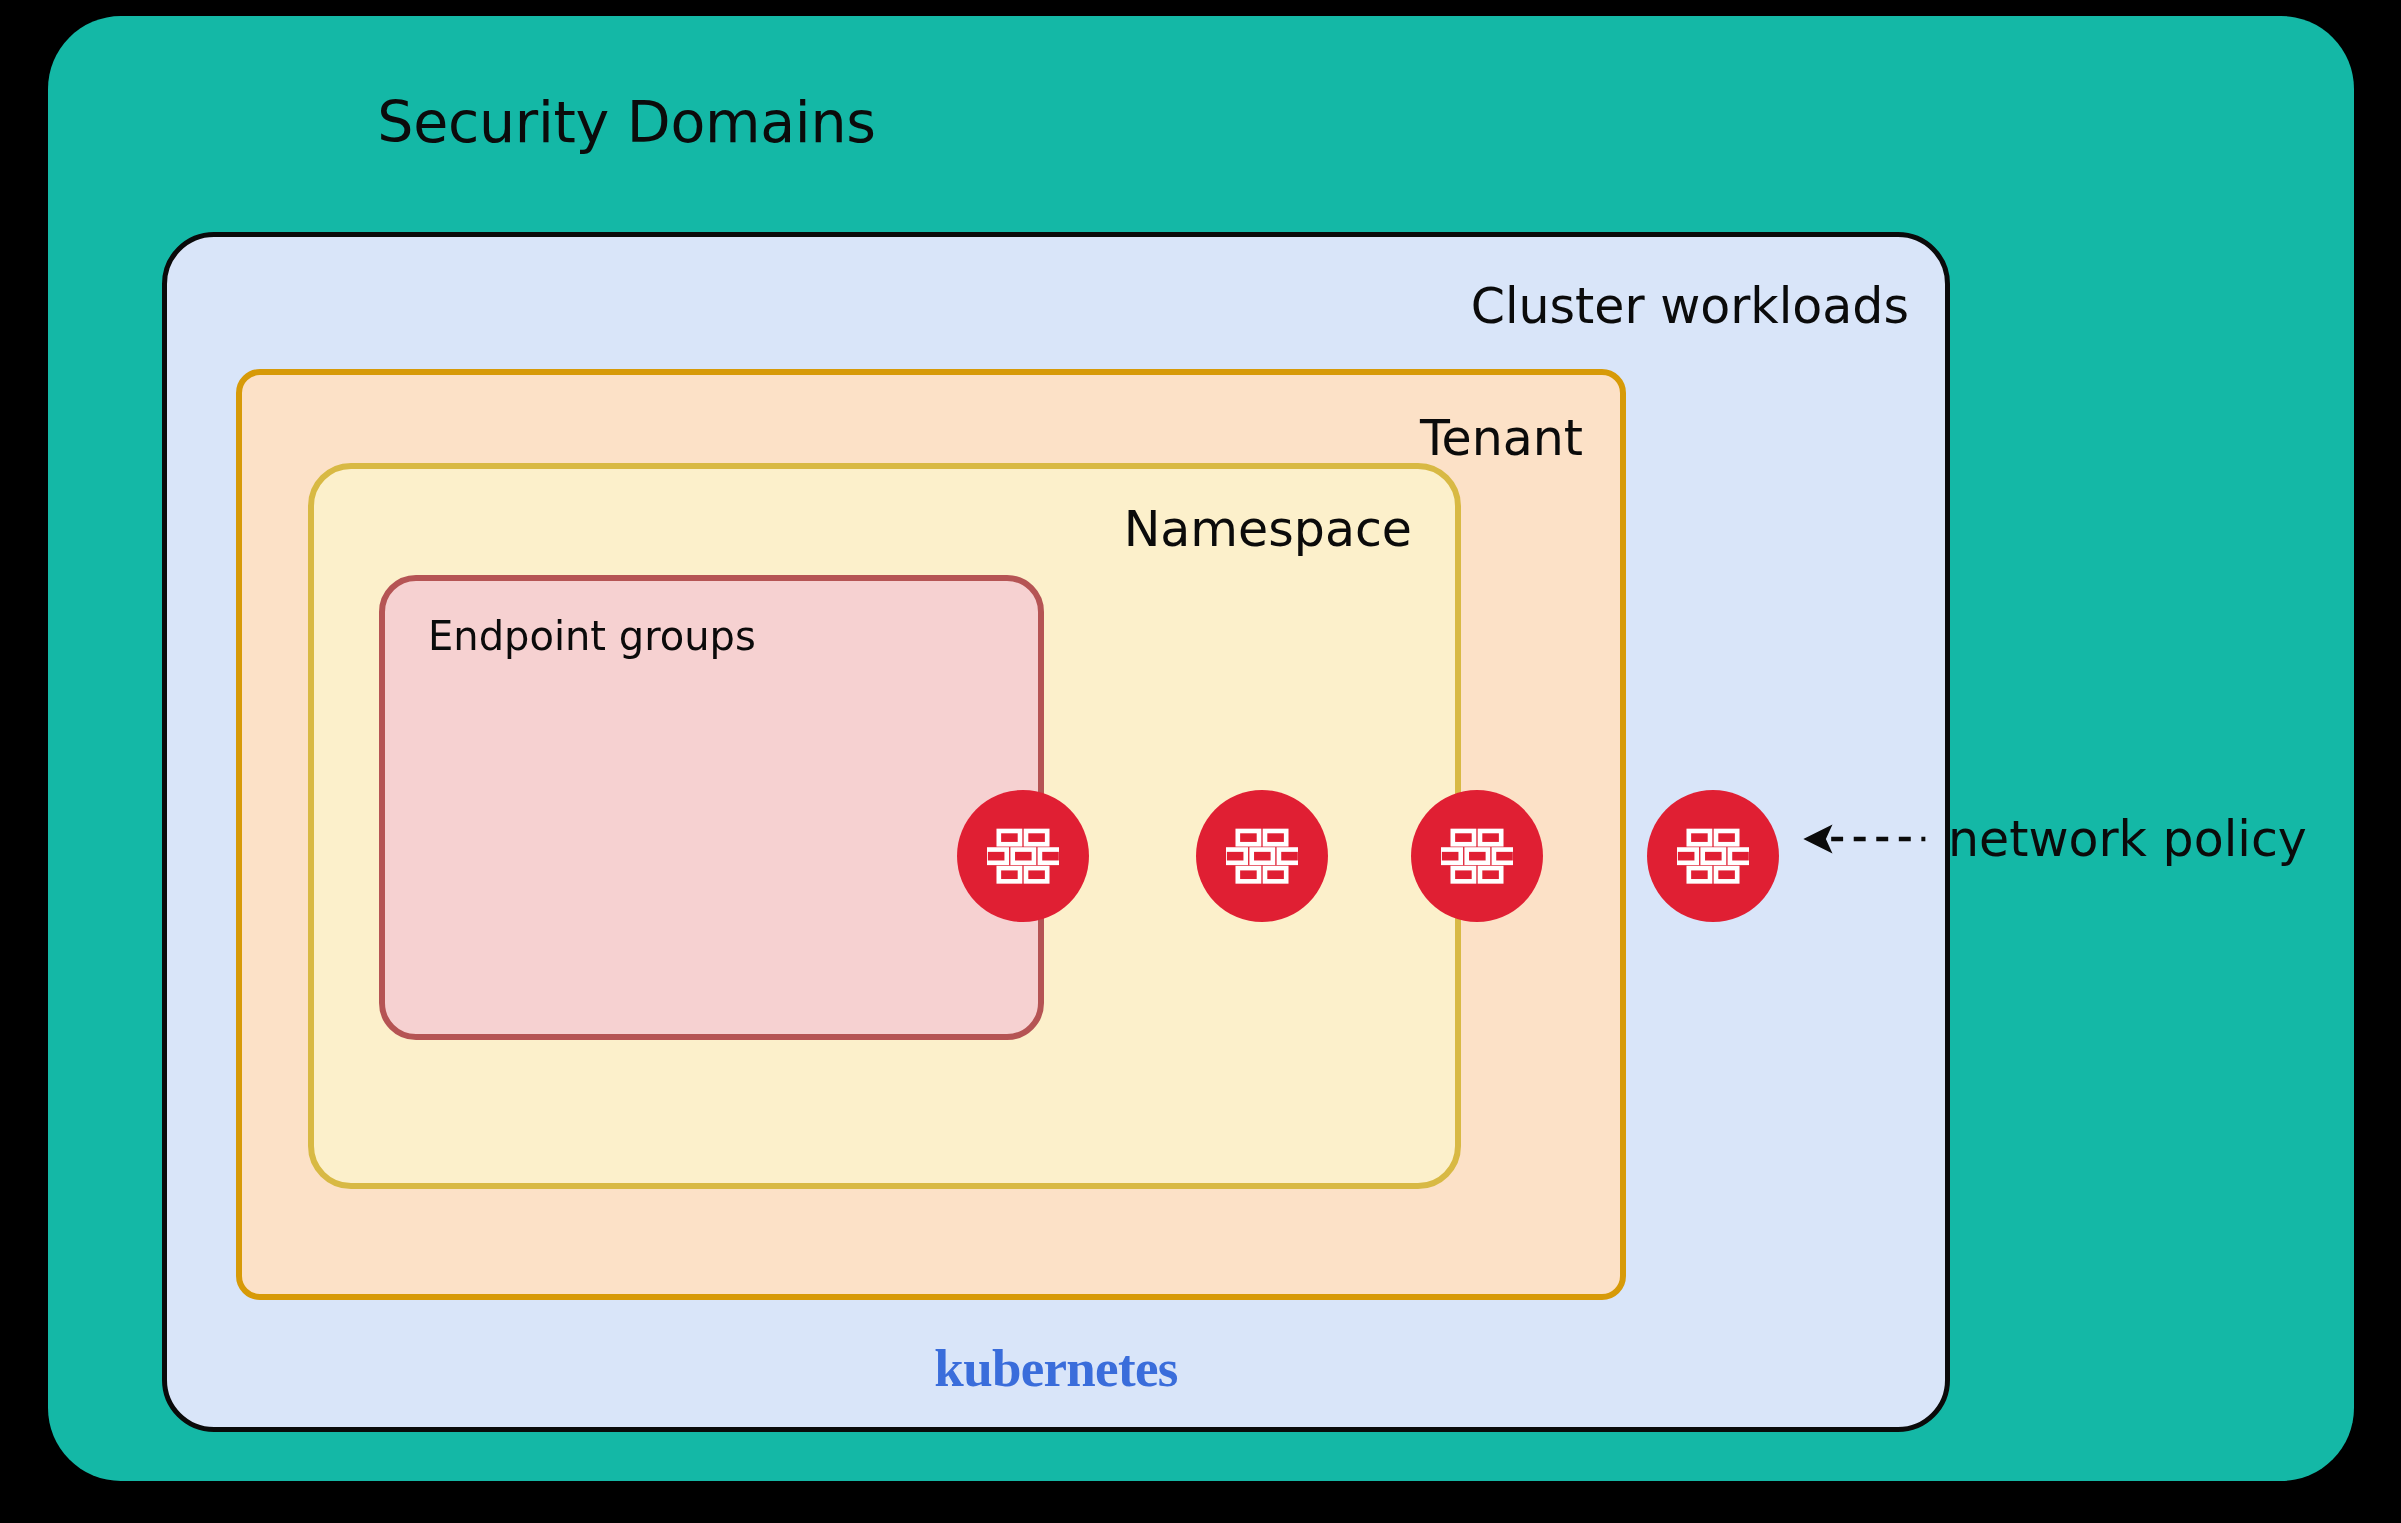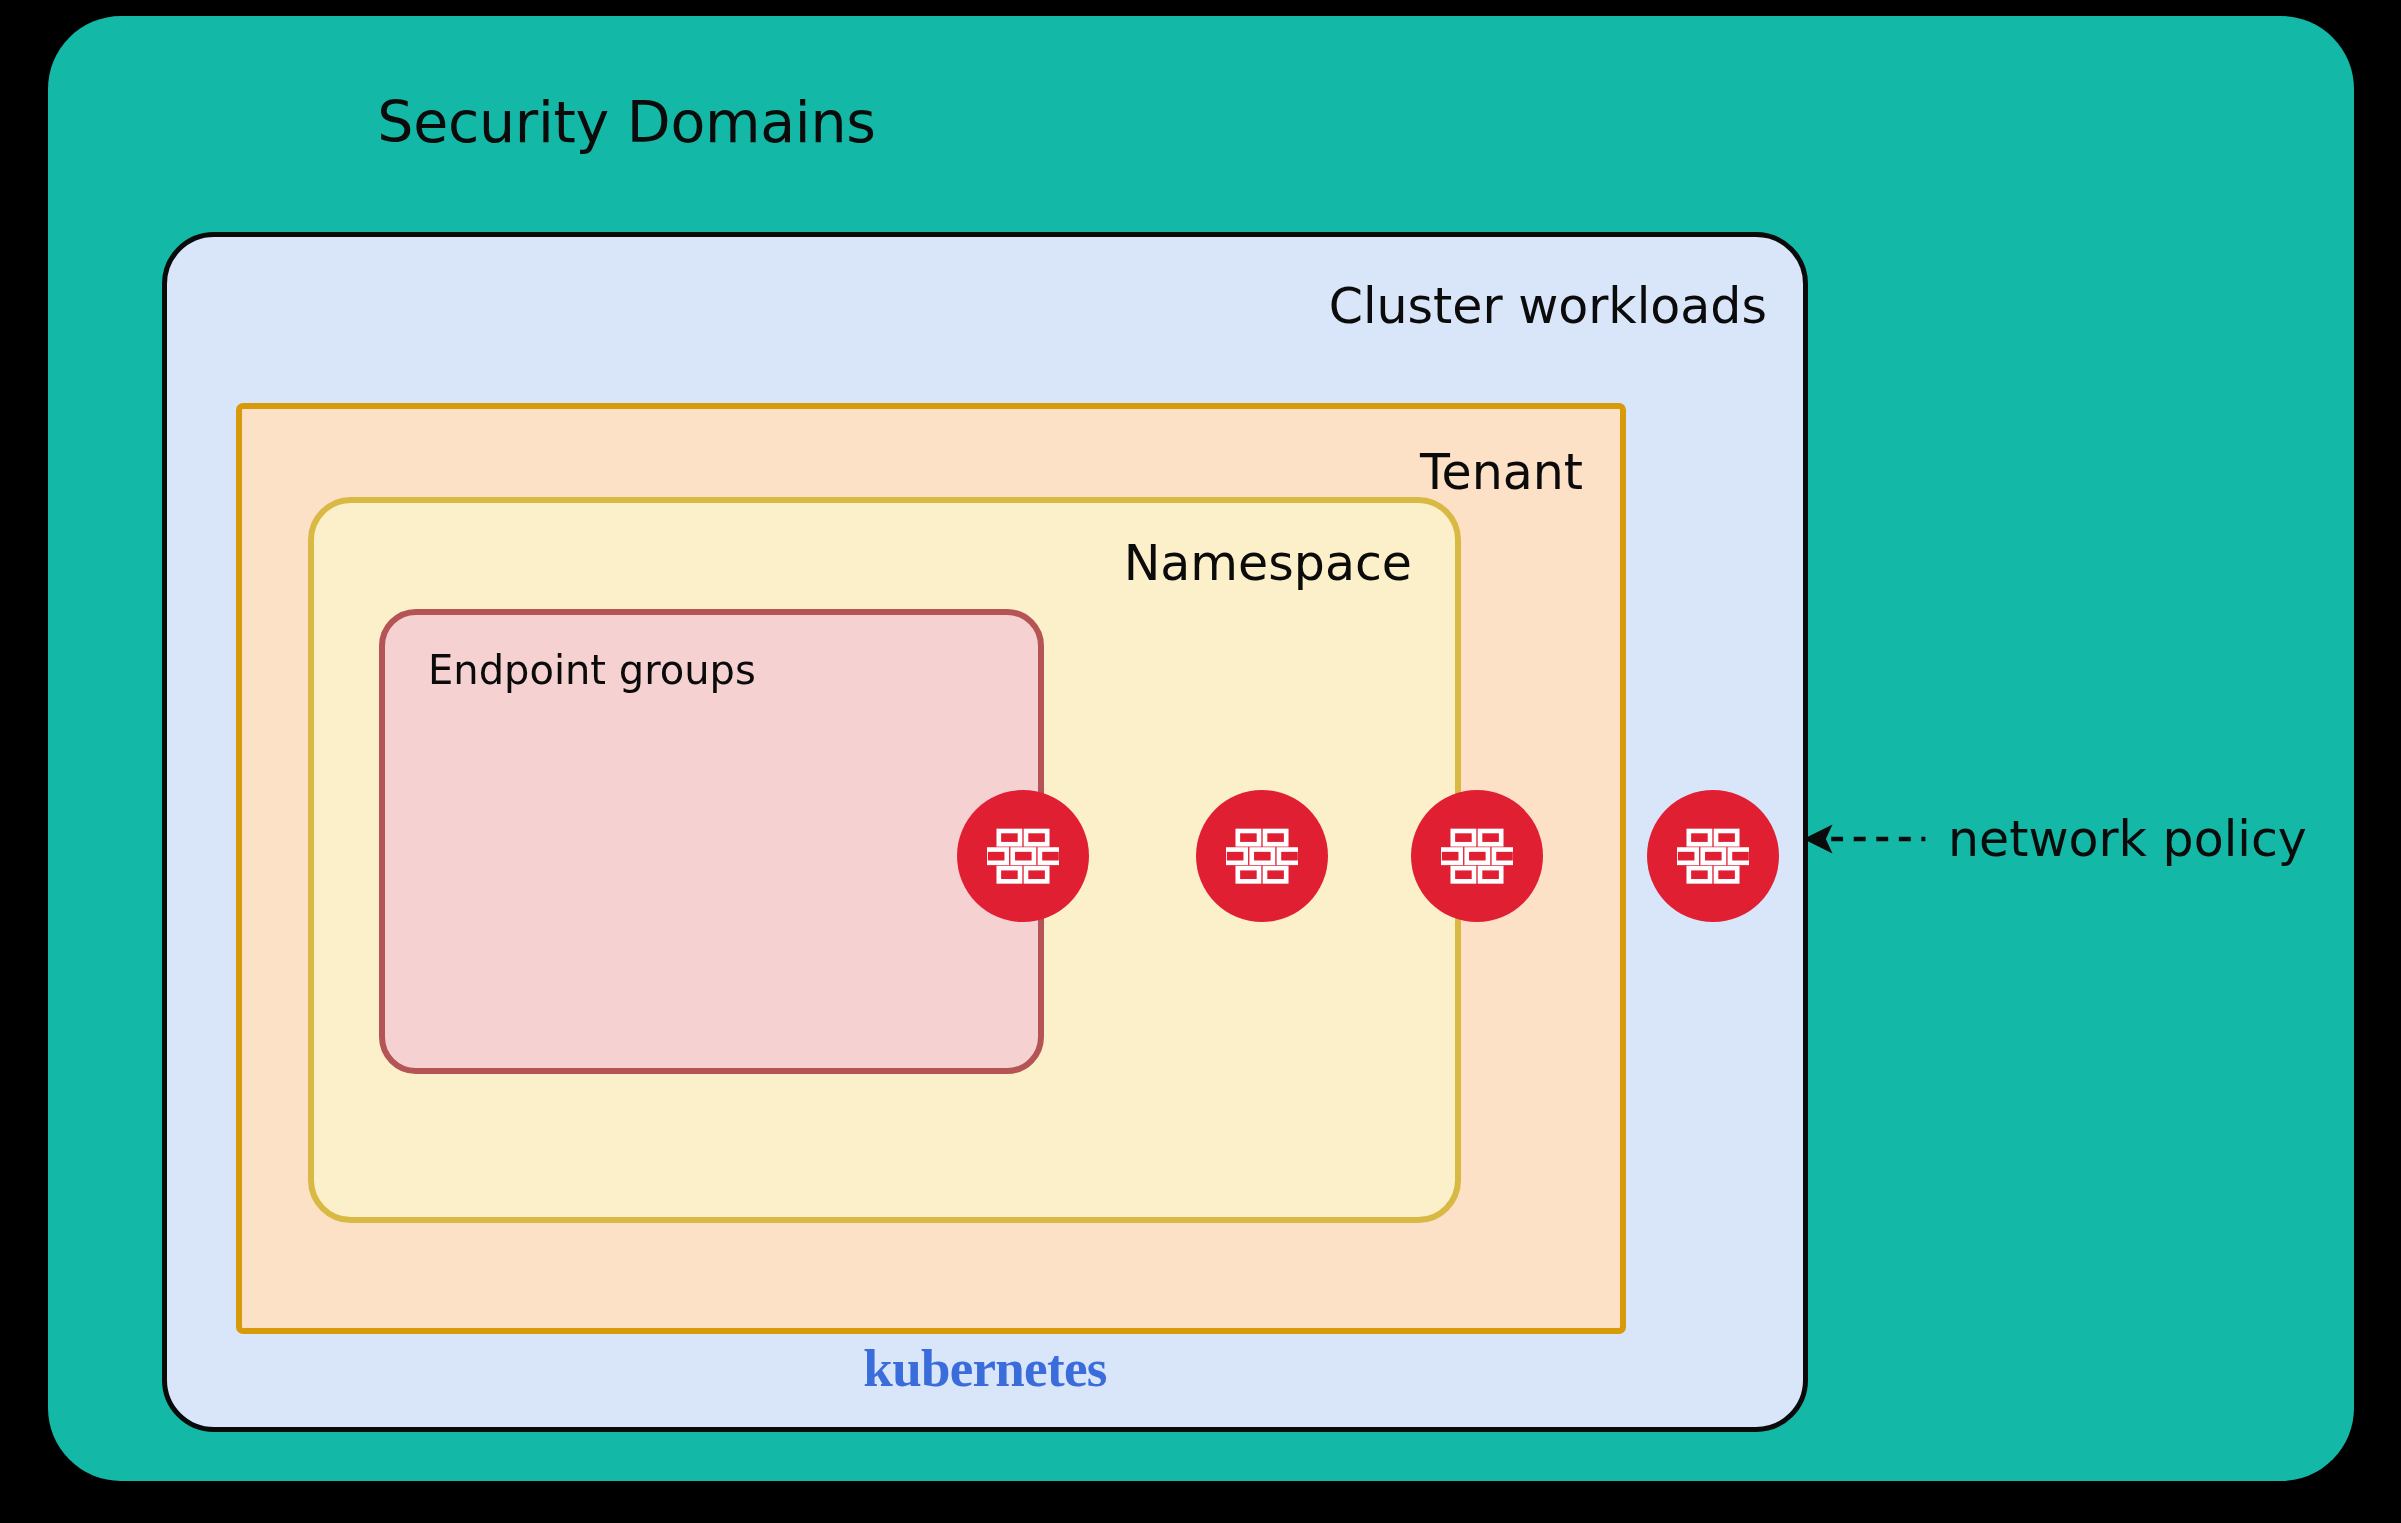--- a/index.html
+++ b/index.html
@@ -43,21 +43,21 @@
     color: #0b0b0b;
     letter-spacing: -0.3px;
     white-space: nowrap;
   }
 
   
   .box-cluster {
     position: absolute;
     left: 114px;
     top: 216px;
-    width: 1646px;
+    width: 1788px;
     height: 1200px;
     background: #d9e5f9;
     border: 5.3px solid #0a0a0a;
     border-radius: 52px;
     box-sizing: border-box;
   }
   .title-cluster {
     position: absolute;
     right: 36px;
     top: 41px;
@@ -80,23 +80,22 @@
 
   
   .box-tenant {
     position: absolute;
     left: 69px;
     top: 132px;
     width: 1390px;
     height: 931px;
     background: #fce1c7;
     border: 6.6px solid #d79a08;
-    border-radius: 7px;
-    box-sizing: border-box;
-    margin-top: 34px;
+    border-radius: 24px;
+    box-sizing: border-box;
   }
   .title-tenant {
     position: absolute;
     right: 37px;
     top: 35px;
     font-size: 49px;
     color: #0b0b0b;
     white-space: nowrap;
   }
 

